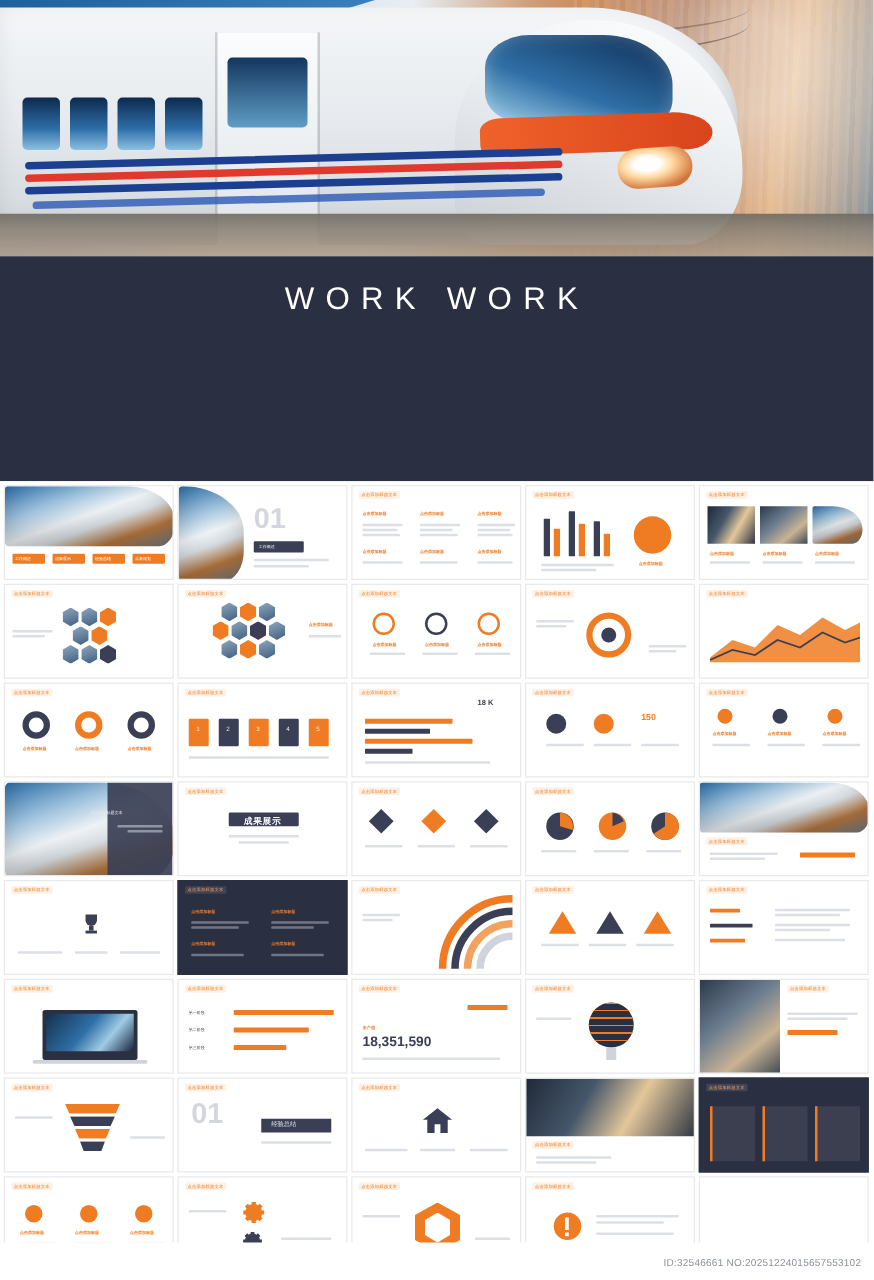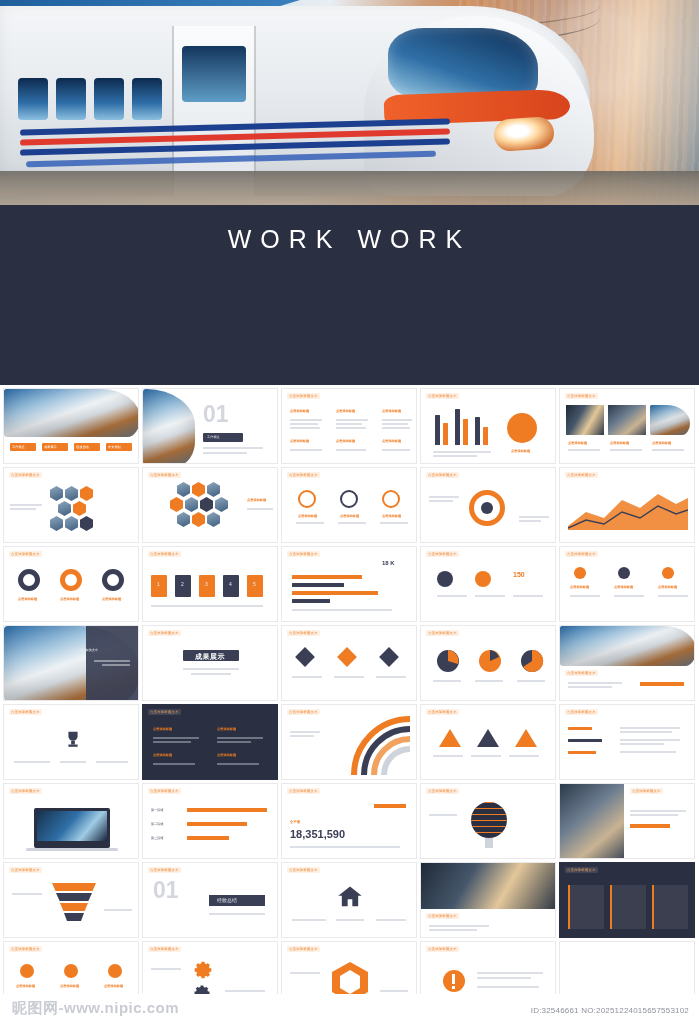--- a/index.html
+++ b/index.html
@@ -737,17 +737,16 @@
       
       
       
       
       
     </div>
 
   </div>
 
   <div class="footer">
-    <div class="wm">昵图网-www.nipic.com</div>
     <div class="idtext">ID:32546661 NO:20251224015657553102</div>
   </div>
 
 </div>
 
 </body></html>

